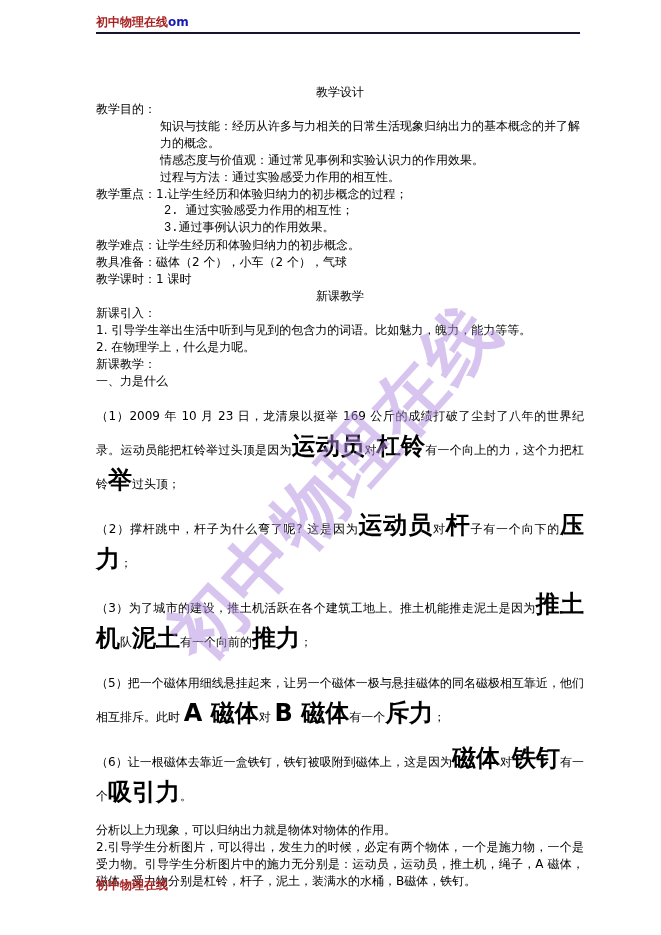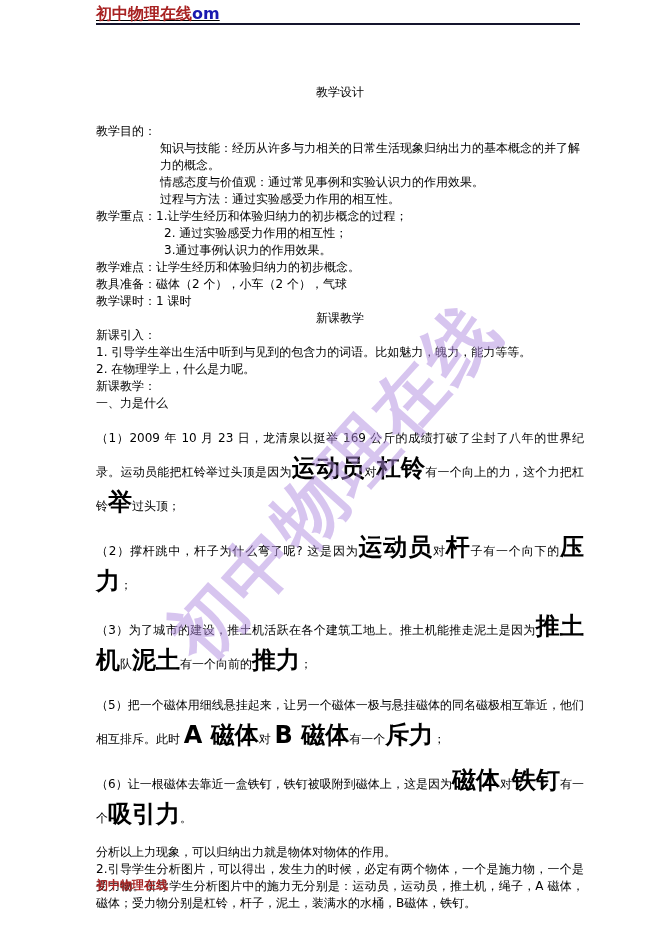--- a/index.html
+++ b/index.html
@@ -5,34 +5,34 @@
   html,body{margin:0;padding:0;background:#ffffff;}
   .page{
     position:relative;
     width:661px;height:935px;
     background:#ffffff;
     font-family:"DejaVu Sans",sans-serif;
     color:#000;
     overflow:hidden;
   }
   
-  .header{position:absolute;top:6px;left:96px;width:484px;font-size:16px;line-height:15px;text-decoration:underline;}
+  .header{position:absolute;top:15px;left:96px;width:484px;font-size:12px;line-height:15px;}
   .brand-red{color:var(--brand-red);font-weight:bold;}
   .brand-suffix{color:var(--suffix-blue);font-weight:bold;}
   .header-rule{width:484px;height:0;border-bottom:2px solid #15152e;margin-top:2px;}
   
   .content{
     position:absolute;top:84px;left:96px;width:488px;
     font-size:12px;line-height:17px;text-align:justify;
   }
-  .doc-title{text-align:center;margin-bottom:22px;}
+  .doc-title{text-align:center;margin-bottom:0;}
   .center-heading{text-align:center;}
   .line{min-height:17px;}
   .ind1{padding-left:64px;}
-  .ind2{padding-left:68px;}
+  .ind2{padding-left:68px;font-family:Liberation Mono, monospace;}
   .bigpara{line-height:30px;margin:11px 0;text-align:justify;}
   .em-big{font-size:24px;font-weight:bold;}
   
   .watermark{
     position:absolute;left:335px;top:483px;
     transform:translate(-50%,-50%) rotate(-48deg);
     font-size:72px;font-weight:bold;letter-spacing:3px;
     color:var(--watermark-purple);opacity:0.5;
     white-space:nowrap;pointer-events:none;z-index:5;
   }

